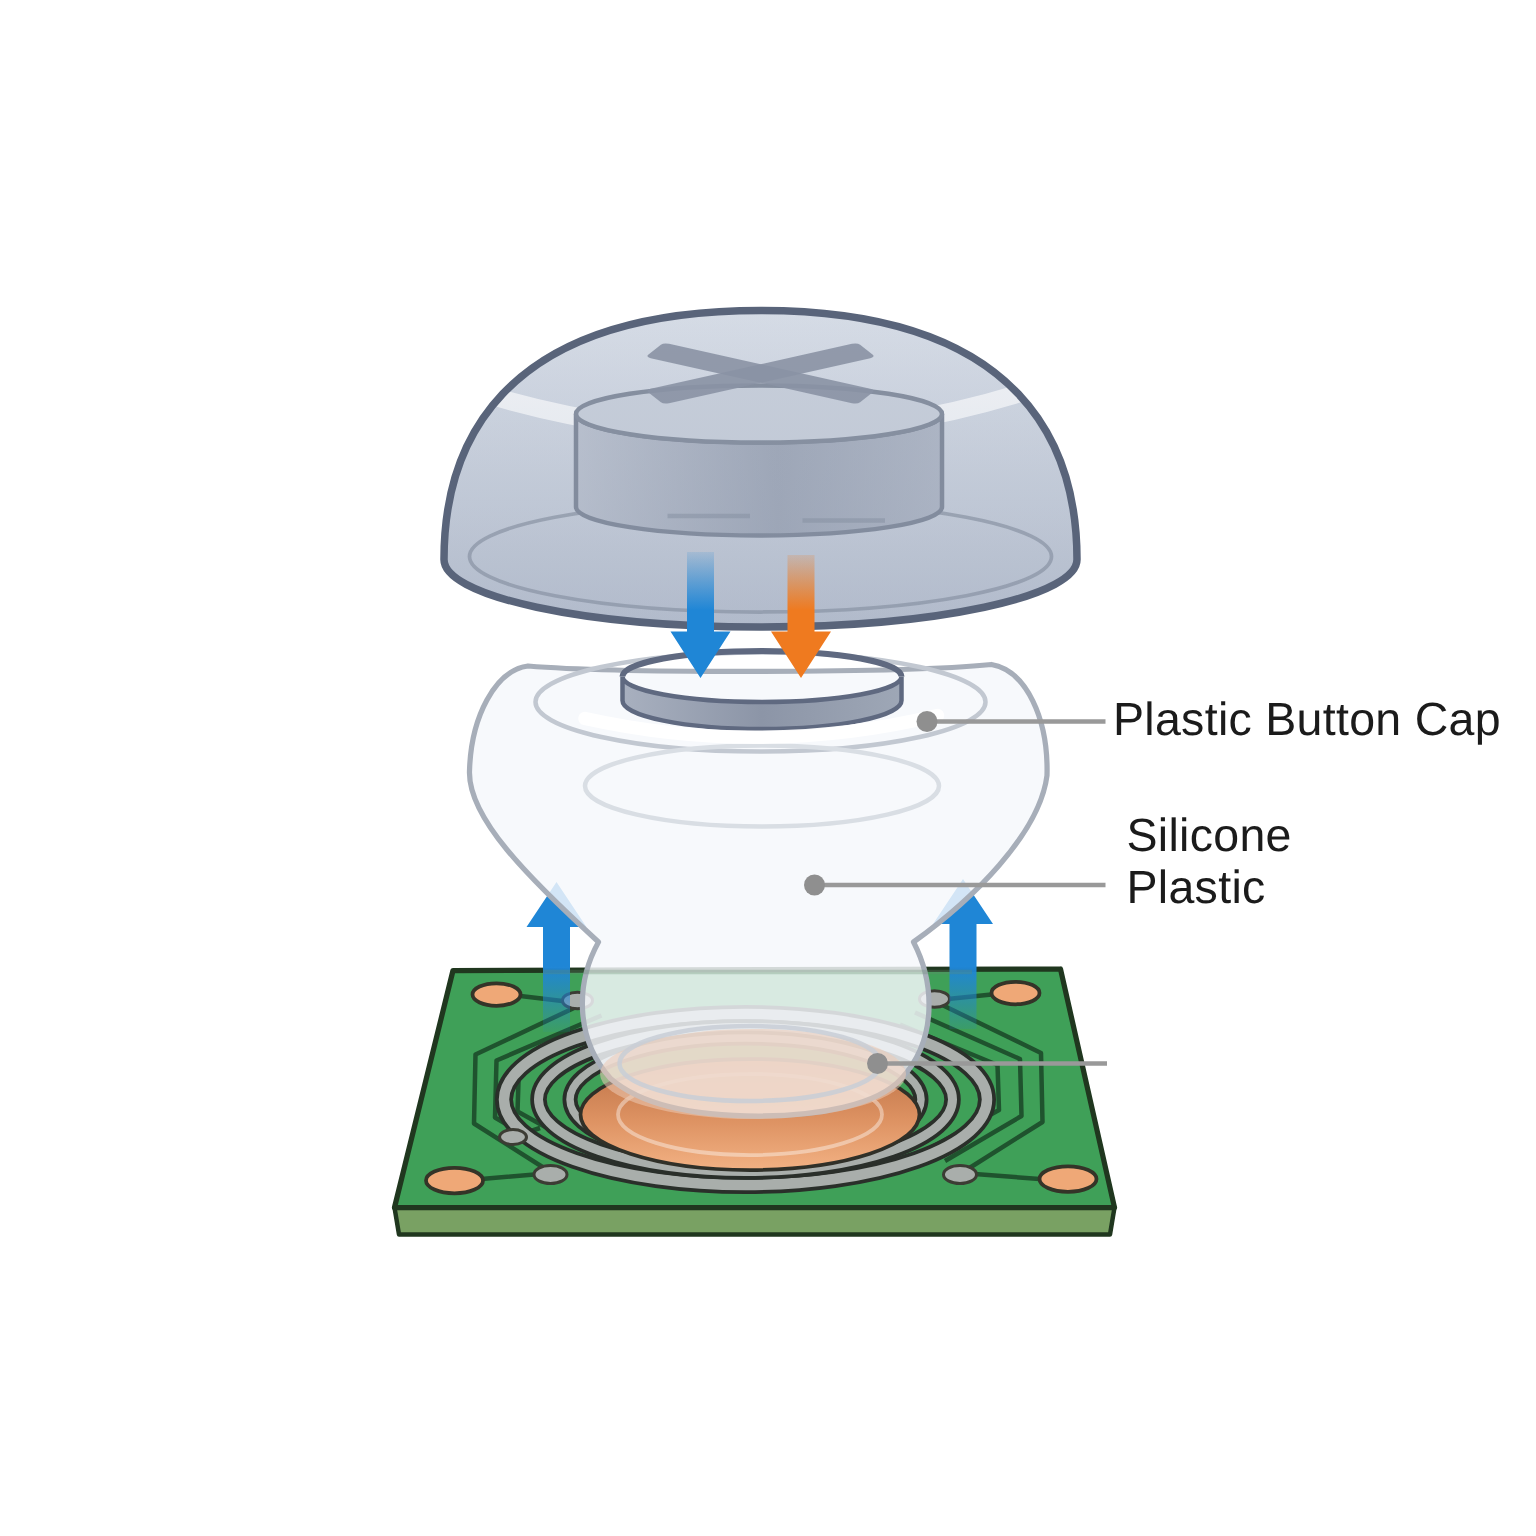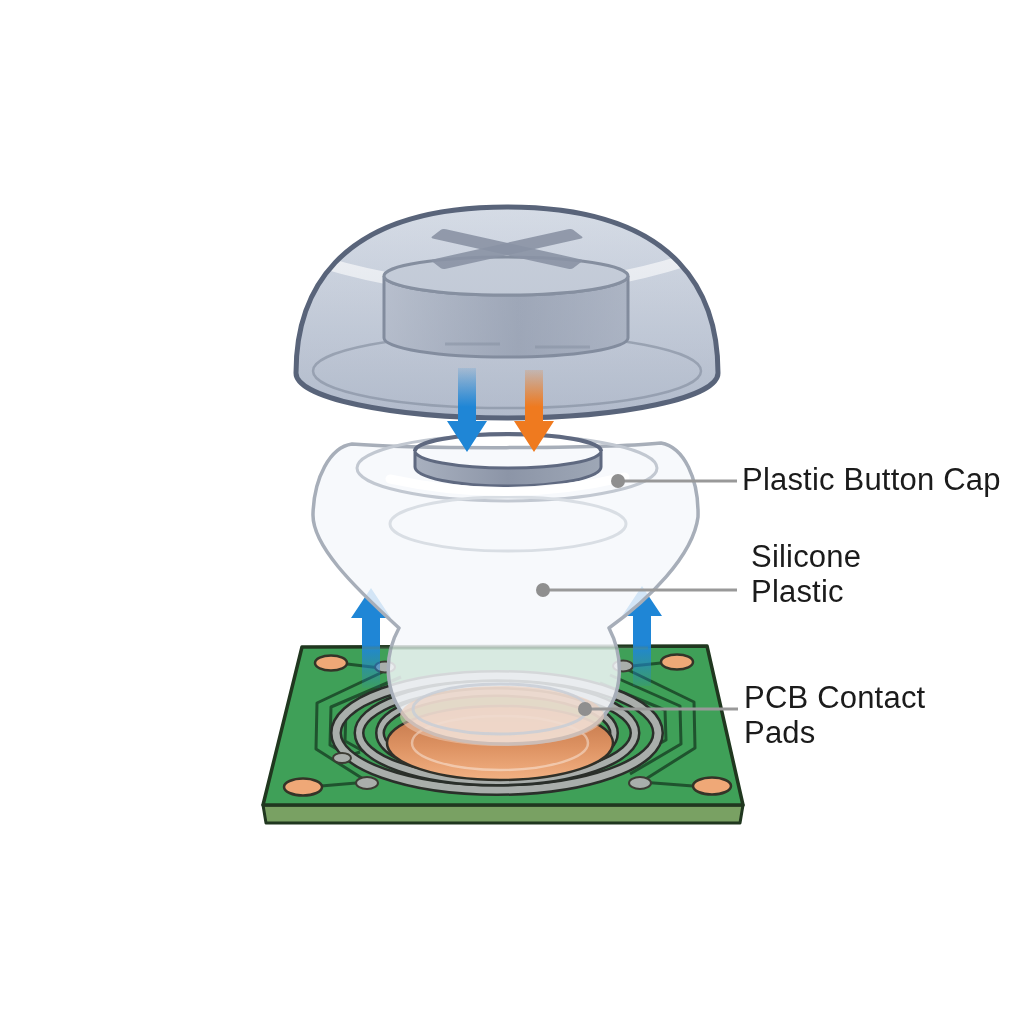--- a/index.html
+++ b/index.html
@@ -166,17 +166,13 @@
 
   <div class="label" style="left:742px; top:462px;">
     <div>Plastic Button Cap</div>
   </div>
 
   <div class="label" style="left:751px; top:539px;">
     <div>Silicone</div>
     <div>Plastic</div>
   </div>
 
-  <div class="label" style="left:744px; top:680px;">
-    <div>PCB Contact</div>
-    <div>Pads</div>
-  </div>
 </div>
 
 </body></html>

